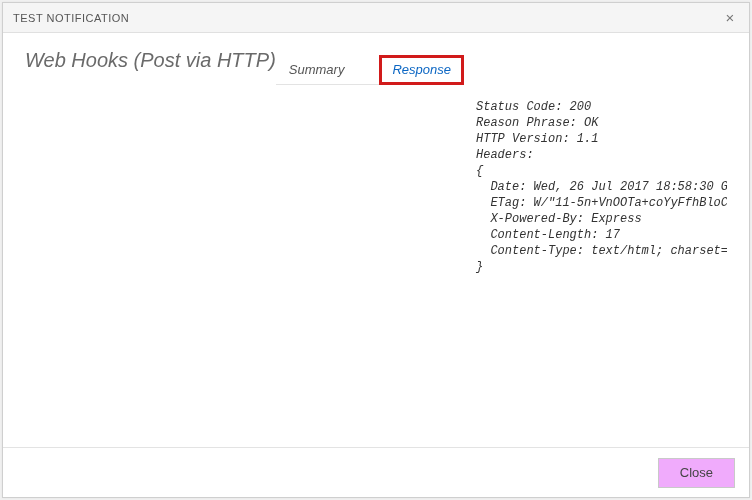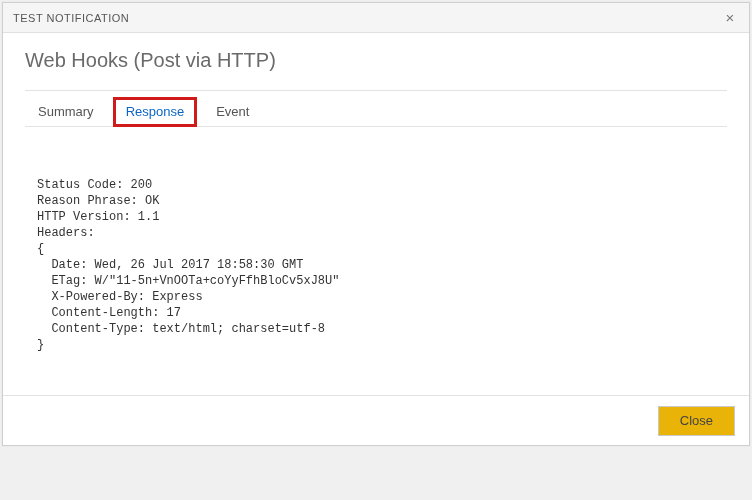--- a/index.html
+++ b/index.html
@@ -7,21 +7,21 @@
   body {
     font-family: "Segoe UI", Arial, sans-serif;
     background: #f0f0f0;
     display: flex;
     align-items: flex-start;
     justify-content: flex-start;
   }
   .modal {
     margin: 2px;
     width: 748px;
-    height: 444px;
+    height: 496px;
     background: #ffffff;
     border: 1px solid #cfcfcf;
     display: flex;
     flex-direction: column;
     box-shadow: 0 0 2px rgba(0,0,0,0.05);
   }
   .titlebar {
     height: 30px;
     background: #f5f5f5;
     border-bottom: 1px solid #e0e0e0;
@@ -43,38 +43,39 @@
     align-items: center;
     justify-content: center;
     color: #777;
     font-size: 15px;
     cursor: pointer;
   }
   .content {
     flex: 1;
     padding: 16px 22px 0 22px;
     display: flex;
-    flex-direction: column;
+    flex-direction: row;
     overflow: hidden;
+    font-style: italic;
   }
   .heading {
     font-size: 20px;
     font-weight: 300;
     color: #6a6a6a;
     margin-bottom: 18px;
   }
   .hr {
     border: none;
     border-top: 1px solid #e3e3e3;
     margin-bottom: 0;
   }
   .tabs {
     display: flex;
     align-items: center;
-    gap: 6px;
+    gap: 22px;
     height: 36px;
     border-bottom: 1px solid #e3e3e3;
     padding-top: 6px;
   }
   .tab {
     font-size: 13px;
     color: #555;
     padding: 4px 10px;
     cursor: pointer;
     border: 3px solid transparent;
@@ -102,21 +103,21 @@
     height: 50px;
     display: flex;
     align-items: center;
     justify-content: flex-end;
     padding: 0 14px;
   }
   .btn {
     min-width: 64px;
     height: 30px;
     border: 1px solid #c9c9c9;
-    background: #eab308;
+    background: #f0abfc;
     color: #444;
     font-size: 13px;
     padding: 0 21px;
     cursor: pointer;
   }
 </style>
 </head>
 <body>
 
 <div class="modal">
@@ -127,21 +128,20 @@
     <span class="close-x">×</span>
   </div>
 
   <div class="content">
     <div class="heading">Web Hooks (Post via HTTP)</div>
     <hr class="hr">
 
     <div class="tabs">
       <div class="tab">Summary</div>
       <div class="tab active">Response</div>
-      <div class="tab">Event</div>
     </div>
 
     <div class="body-area">
       <pre class="resp" id="response-pre">Status Code: 200
 Reason Phrase: OK
 HTTP Version: 1.1
 Headers:
 {
   Date: Wed, 26 Jul 2017 18:58:30 GMT
   ETag: W/"11-5n+VnOOTa+coYyFfhBloCv5xJ8U"

